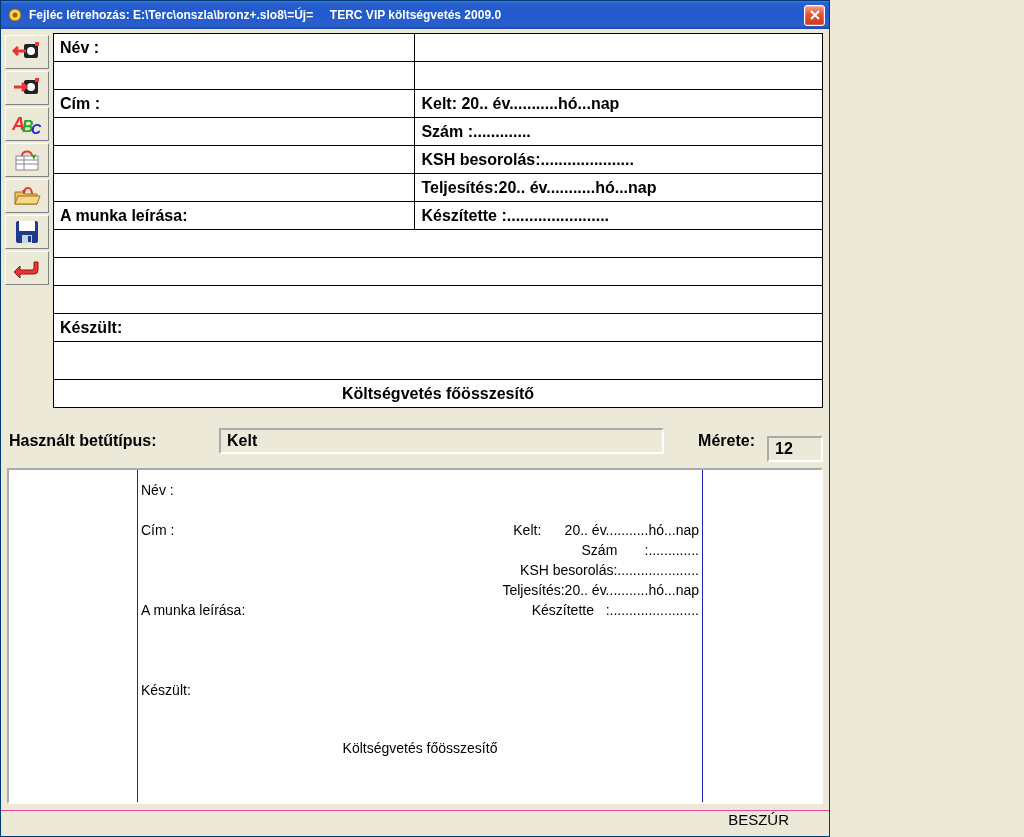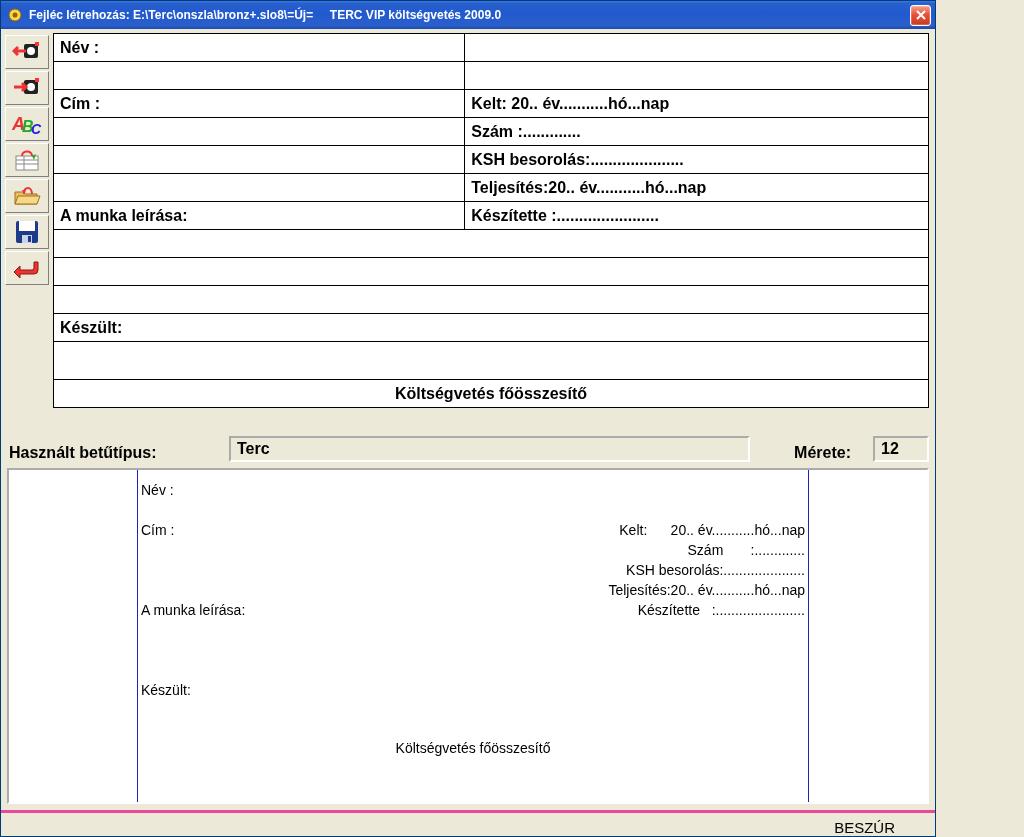--- a/index.html
+++ b/index.html
@@ -1,20 +1,20 @@
 <!DOCTYPE html>
 <html><head>
 <meta charset="utf-8">
 <style>
   * { box-sizing: border-box; margin: 0; padding: 0; }
   html, body { height: 100%; font-family: Tahoma, Arial, sans-serif; font-size: 12px; }
   body { background: #ECE9D8; overflow: hidden; }
 
   .window {
-    width: 936px; height: 837px;
+    width: 830px; height: 837px;
     display: flex; flex-direction: column;
     background: #ECE9D8;
     border: 1px solid #003C74;
   }
 
   
   .titlebar {
     height: 28px;
     background: linear-gradient(to bottom, #3B78E7 0%, #2A5FCB 8%, #215ACF 40%, #2A5FCB 88%, #1A49A8 100%);
     display: flex; align-items: center;
@@ -81,23 +81,23 @@
     height: 28px;
     vertical-align: middle;
     white-space: nowrap;
     overflow: hidden;
   }
   table.header-table td.tall { height: 38px; vertical-align: top; }
   table.header-table td.center { text-align: center; }
 
   
   .fontrow {
-    display: flex; align-items: flex-end;
+    display: flex; align-items: center;
     padding: 6px;
-    gap: 22px;
+    gap: 12px;
   }
   .fontrow .lbl {
     font-size: 16px; font-weight: bold;
     font-family: Arial, sans-serif;
     padding-left: 2px;
   }
   .sunken {
     border: 2px inset #fff;
     background: #ECE9D8;
     padding: 3px 6px;
@@ -130,23 +130,23 @@
     font-family: Arial, sans-serif;
     font-size: 14px;
     color: #000;
   }
   .preview .row { display: flex; justify-content: space-between; white-space: pre; line-height: 20px; }
   .preview .center { text-align: center; margin-top: 40px; }
 
   
   .statusbar {
     height: 26px;
-    border-top: 3px solid #ec4899;
-    background: #ECE9D8;
-    display: flex; align-items: flex-end;
+    border-top: 1px solid #ec4899;
+    background: #ECE9D8;
+    display: flex; align-items: flex-start;
     justify-content: flex-end;
     padding: 0 40px 0 8px;
     font-family: Arial, sans-serif;
     font-size: 15px;
   }
 </style>
 </head>
 <body>
 
 <div class="window">
@@ -280,21 +280,21 @@
           <tr>
                 <td colspan="2" class="center">Költségvetés főösszesítő</td>
               </tr>
         </tbody>
           </table>
       </div>
     </div>
 
     <div class="fontrow">
       <span class="lbl" style="width:200px">Használt betűtípus:</span>
-      <div class="sunken fontname">Terc</div>
+      <div class="sunken fontname">Kelt</div>
       <span class="lbl" style="margin-left:20px">Mérete:</span>
       <div class="sunken fontsize">12</div>
     </div>
 
     <div class="preview-wrap">
       <div class="page-margin-left"></div>
       <div class="page-margin-right"></div>
       <div class="preview">
         <div class="row"><span>Név :</span><span></span></div>
         <div class="row" style="height:20px"></div>

